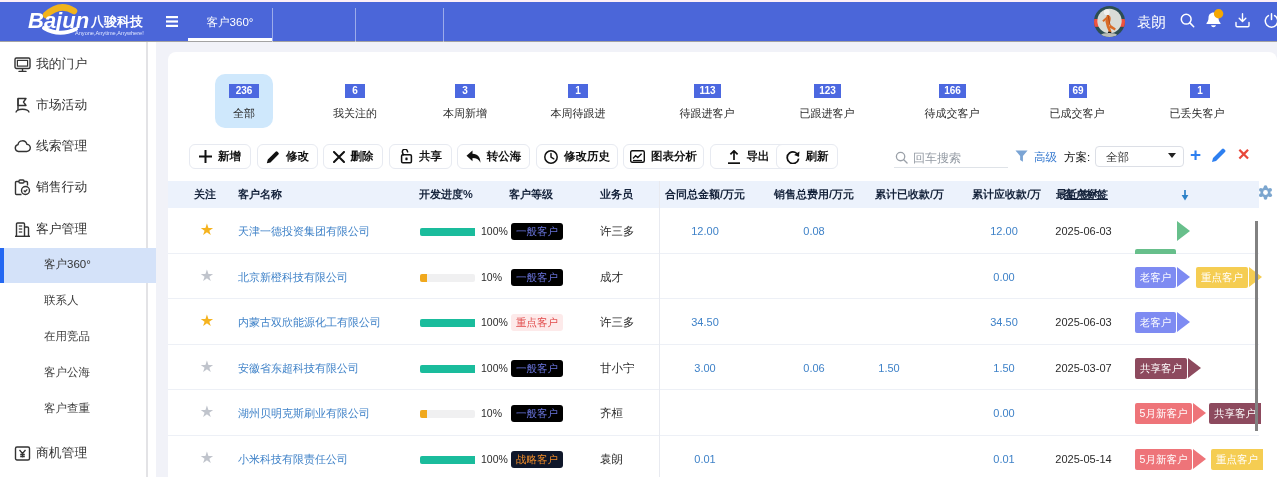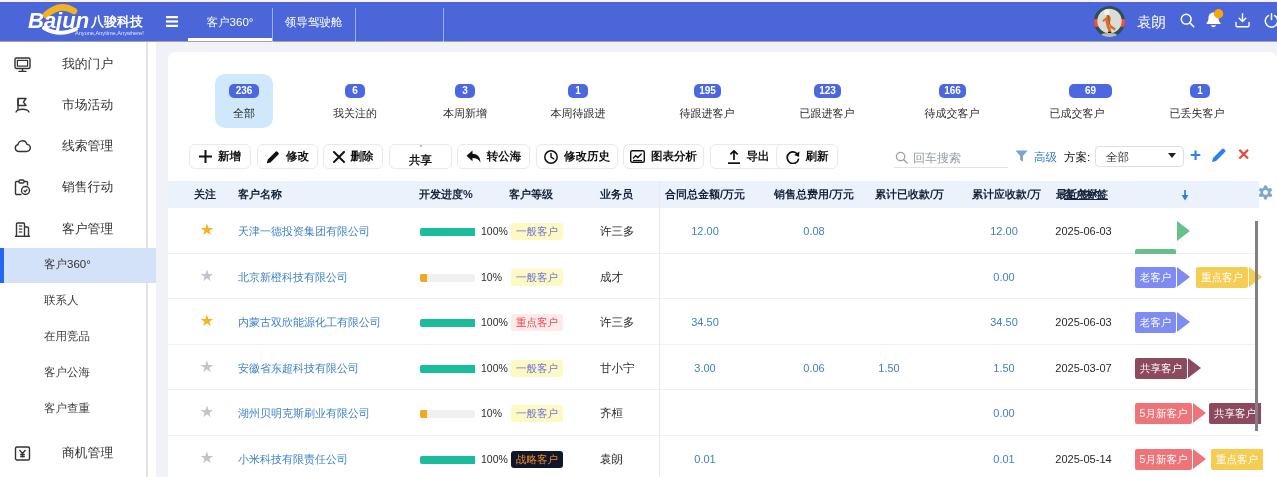--- a/index.html
+++ b/index.html
@@ -9,43 +9,43 @@
   
   #hdr { left:0; top:0; width:1277px; height:42px; background:#4b66d9; border-bottom:1px solid #a3a3a3; }
   #hdr .pink { left:0; top:0; width:1277px; height:2px; background:#fdeff6; }
   .tabsep { top:8px; width:1px; height:34px; background:rgba(255,255,255,.45); }
   .tab { top:2px; height:40px; line-height:40px; color:#fff; font-size:11.5px; text-align:center; }
   .tabul { height:3px; background:#fff; top:38px; }
   
   #sb { left:0; top:42px; width:156px; height:435px; background:#fff; }
   .mi { left:0; width:156px; height:20px; color:#333; font-size:12.8px; }
   .mi .ic { position:absolute; left:14px; top:1px; }
-  .mi .tx { position:absolute; left:36px; top:1px;margin-left:26px; }
+  .mi .tx { position:absolute; left:36px; top:1px; }
   .smi { left:44px; color:#3d3d3d; font-size:11.5px; }
   
   #card { left:168px; top:52px; width:1109px; height:425px; background:#fff; border-radius:8px 8px 0 0; }
-  .badge { top:84px; height:14px; border-radius:5px; background:#4c68e0; color:#fff;
+  .badge { top:84px; height:14px; border-radius:0; background:#4c68e0; color:#fff;
            font-size:10px; font-weight:bold; text-align:center; line-height:14px; }
   .slab { top:105px; height:16px; font-size:11px; color:#2b2b2b; text-align:center; line-height:16px;}
   .tbtn { top:144px; height:25px; background:#fff; border:1px solid #e7eaf1; border-radius:6px;
           font-size:11.5px; color:#111; font-weight:600; display:flex; align-items:center;
           justify-content:center; gap:6px; }
   
   #thead { left:168px; top:181px; width:1091px; height:28px; background:#ecf2fc; }
   .th { top:187px; font-size:11px; font-weight:bold; color:#15233b; }
   .row { left:168px; width:1091px; height:46px; border-bottom:1px solid #edf0f6; background:#fff; }
   .star { left:27px; top:12px; width:24px; font-size:16px; text-align:center; }
   .gold { color:#f5b31f; } .gray { color:#c0c4cc; }
   .cname { left:70px; top:16px; font-size:11px; color:#3f82c8; }
   .ptrack { left:252px; top:20px; width:55px; height:8px; background:#f0f0f1; border-radius:2px; }
   .pfill { height:8px; border-radius:2px 0 0 2px; }
   .ptx { left:313px; top:17px; font-size:10.5px; color:#2b2b2b; }
   .ltag { left:343px; top:15px; width:52px; height:17px; border-radius:3px; font-size:10.5px;
           text-align:center; line-height:17px; }
-  .lv1 { background:#fef9c3; color:#6974dc; }
+  .lv1 { background:#000000; color:#6974dc; }
   .lv2 { background:#fdeaea; color:#e14a4a; }
   .lv3 { background:#0f172a; color:#f08c28; }
   .sales { left:432px; top:16px; font-size:11.5px; color:#2b2b2b; }
   .num { top:17px; font-size:11px; color:#3f82c8; text-align:center; width:60px; }
   .n1 { left:507px; } .n2 { left:616px; } .n3 { left:691px; } .n4 { left:806px; }
   .ndate { left:870px; top:17px; width:91px; font-size:11px; color:#2b2b2b; text-align:center; }
   .rib { top:13px; height:21px; color:#fff; font-size:10.5px; text-align:center; line-height:21px;
          border-radius:2px; }
   .arr { top:13px; width:0; height:0; border-top:10.5px solid transparent;
          border-bottom:10.5px solid transparent; }
@@ -64,21 +64,20 @@
   </svg>
 
   <svg class="a" style="left:166px; top:16px;" width="12" height="11" viewBox="0 0 12 11">
     <rect x="0" y="0" width="12" height="2.2" fill="#fff"></rect>
     <rect x="0" y="4.4" width="12" height="2.2" fill="#fff"></rect>
     <rect x="0" y="8.8" width="12" height="2.2" fill="#fff"></rect>
   </svg>
   <div class="a tab" style="left:188px; width:84px;">客户360°</div>
   <div class="a tabul" style="left:188px; width:84px;"></div>
   <div class="a tabsep" style="left:272px;"></div>
-  <div class="a tab" style="left:272px; width:83px;">领导驾驶舱</div>
   <div class="a tabsep" style="left:355px;"></div>
   <div class="a tabsep" style="left:443px;"></div>
 
   <svg class="a" style="left:1094px; top:6px;" width="31" height="31" viewBox="0 0 31 31">
     <defs>
         <clipPath id="av">
           <circle cx="15.5" cy="15.5" r="15.5"></circle>
         </clipPath>
       </defs>
     <g clip-path="url(#av)">
@@ -183,27 +182,27 @@
 
 <div class="a" style="left:215px; top:74px; width:58px; height:54px; background:#cfe8fc; border-radius:10px;"></div>
 <div class="a badge" style="left:229px; width:30px;">236</div>
 <div class="a slab" style="left:214px; width:60px;">全部</div>
 <div class="a badge" style="left:345px; width:20px;">6</div>
 <div class="a slab" style="left:320px; width:70px;">我关注的</div>
 <div class="a badge" style="left:455px; width:20px;">3</div>
 <div class="a slab" style="left:430px; width:70px;">本周新增</div>
 <div class="a badge" style="left:568px; width:20px;">1</div>
 <div class="a slab" style="left:536px; width:84px;">本周待跟进</div>
-<div class="a badge" style="left:694px; width:27px;">195</div>
+<div class="a badge" style="left:694px; width:27px;">113</div>
 <div class="a slab" style="left:665px; width:84px;">待跟进客户</div>
 <div class="a badge" style="left:814px; width:27px;">123</div>
 <div class="a slab" style="left:785px; width:84px;">已跟进客户</div>
 <div class="a badge" style="left:939px; width:27px;">166</div>
 <div class="a slab" style="left:910px; width:84px;">待成交客户</div>
-<div class="a badge" style="left:1069px; width:43px;">69</div>
+<div class="a badge" style="left:1069px; width:18px;">69</div>
 <div class="a slab" style="left:1035px; width:84px;">已成交客户</div>
 <div class="a badge" style="left:1190px; width:20px;">1</div>
 <div class="a slab" style="left:1155px; width:84px;">已丢失客户</div>
 
 <div class="a tbtn" style="left:189px; width:62px;">
     <svg width="13" height="13" viewBox="0 0 13 13">
       <path d="M6.5 0.5 v12 M0.5 6.5 h12" stroke="#111" stroke-width="2" stroke-linecap="round"></path>
     </svg>
     <span>新增</span>
   </div>
@@ -212,21 +211,21 @@
       <path d="M0.8 13.2 l1 -3.6 L9.6 1.8 a1.3 1.3 0 0 1 1.9 0 l.9 .9 a1.3 1.3 0 0 1 0 1.9 L4.5 12.4 z" fill="#111"></path>
     </svg>
     <span>修改</span>
   </div>
 <div class="a tbtn" style="left:323px; width:60px;">
     <svg width="12" height="12" viewBox="0 0 12 12">
       <path d="M1 1 L11 11 M11 1 L1 11" stroke="#111" stroke-width="2" stroke-linecap="round"></path>
     </svg>
     <span>删除</span>
   </div>
-<div class="a tbtn" style="left:389px; width:63px;flex-direction:column;">
+<div class="a tbtn" style="left:389px; width:63px;">
     <svg width="14" height="15" viewBox="0 0 14 15">
       <rect x="2.6" y="5.8" width="9.8" height="8" rx="1.2" fill="none" stroke="#111" stroke-width="1.5"></rect>
       <path d="M4.3 5.8 l-.8 -2.4 a2.5 2.5 0 0 1 4.8 -1.5 l.3 .9" fill="none" stroke="#111" stroke-width="1.5" stroke-linecap="round"></path>
       <rect x="6.4" y="8.6" width="2.2" height="2.6" rx="0.4" fill="#111"></rect>
     </svg>
     <span>共享</span>
   </div>
 <div class="a tbtn" style="left:457px; width:73px;">
     <svg width="15" height="13" viewBox="0 0 15 13">
       <path d="M6.5 0.5 v3.2 c5.5 0 7.8 3.5 8 9 c-1.8 -3.4 -4 -4.8 -8 -4.8 v3.3 L0.5 5.7 z" fill="#111"></path>

